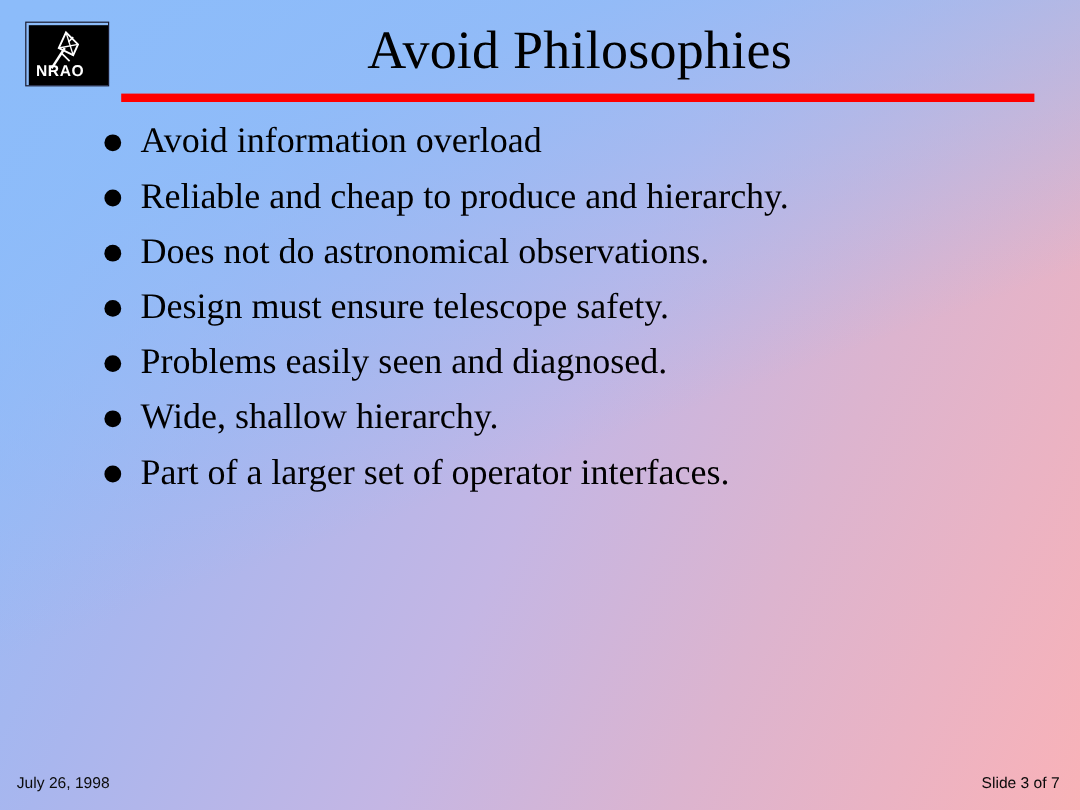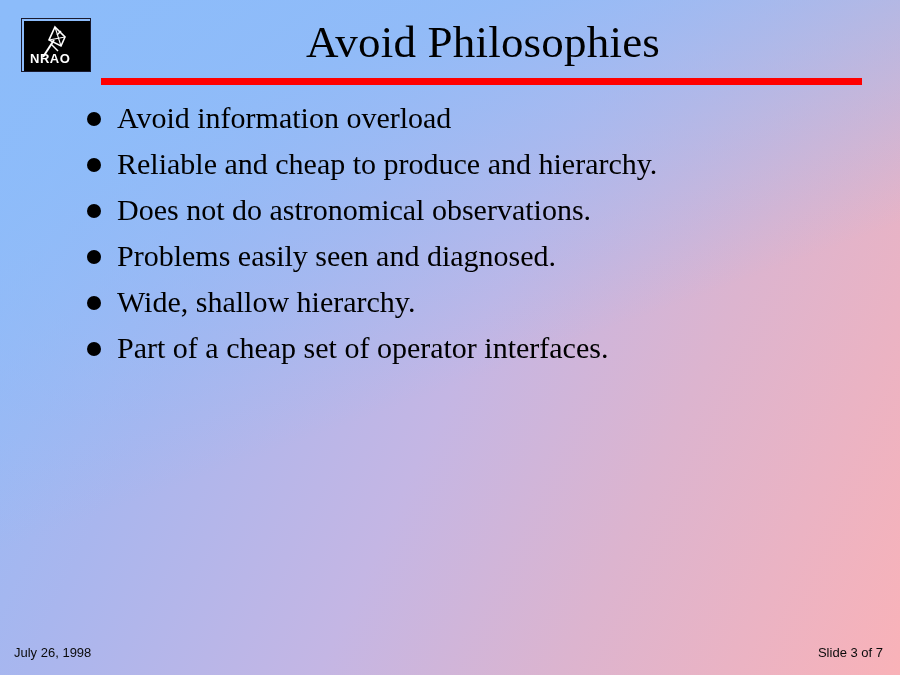--- a/index.html
+++ b/index.html
@@ -162,28 +162,32 @@
     <li>
       <span class="marker"></span>
       <span class="btext">Reliable and cheap to produce and hierarchy.</span>
     </li>
     <li>
       <span class="marker"></span>
       <span class="btext">Does not do astronomical observations.</span>
     </li>
     <li>
       <span class="marker"></span>
+      <span class="btext">Design must ensure telescope safety.</span>
+    </li>
+    <li>
+      <span class="marker"></span>
       <span class="btext">Problems easily seen and diagnosed.</span>
     </li>
     <li>
       <span class="marker"></span>
       <span class="btext">Wide, shallow hierarchy.</span>
     </li>
     <li>
       <span class="marker"></span>
-      <span class="btext">Part of a cheap set of operator interfaces.</span>
+      <span class="btext">Part of a larger set of operator interfaces.</span>
     </li>
   </ul>
 
   <div id="footer-date" class="footer">July 26, 1998</div>
   <div id="footer-slide" class="footer">Slide 3 of 7</div>
 
 </div>
 
 </body></html>

